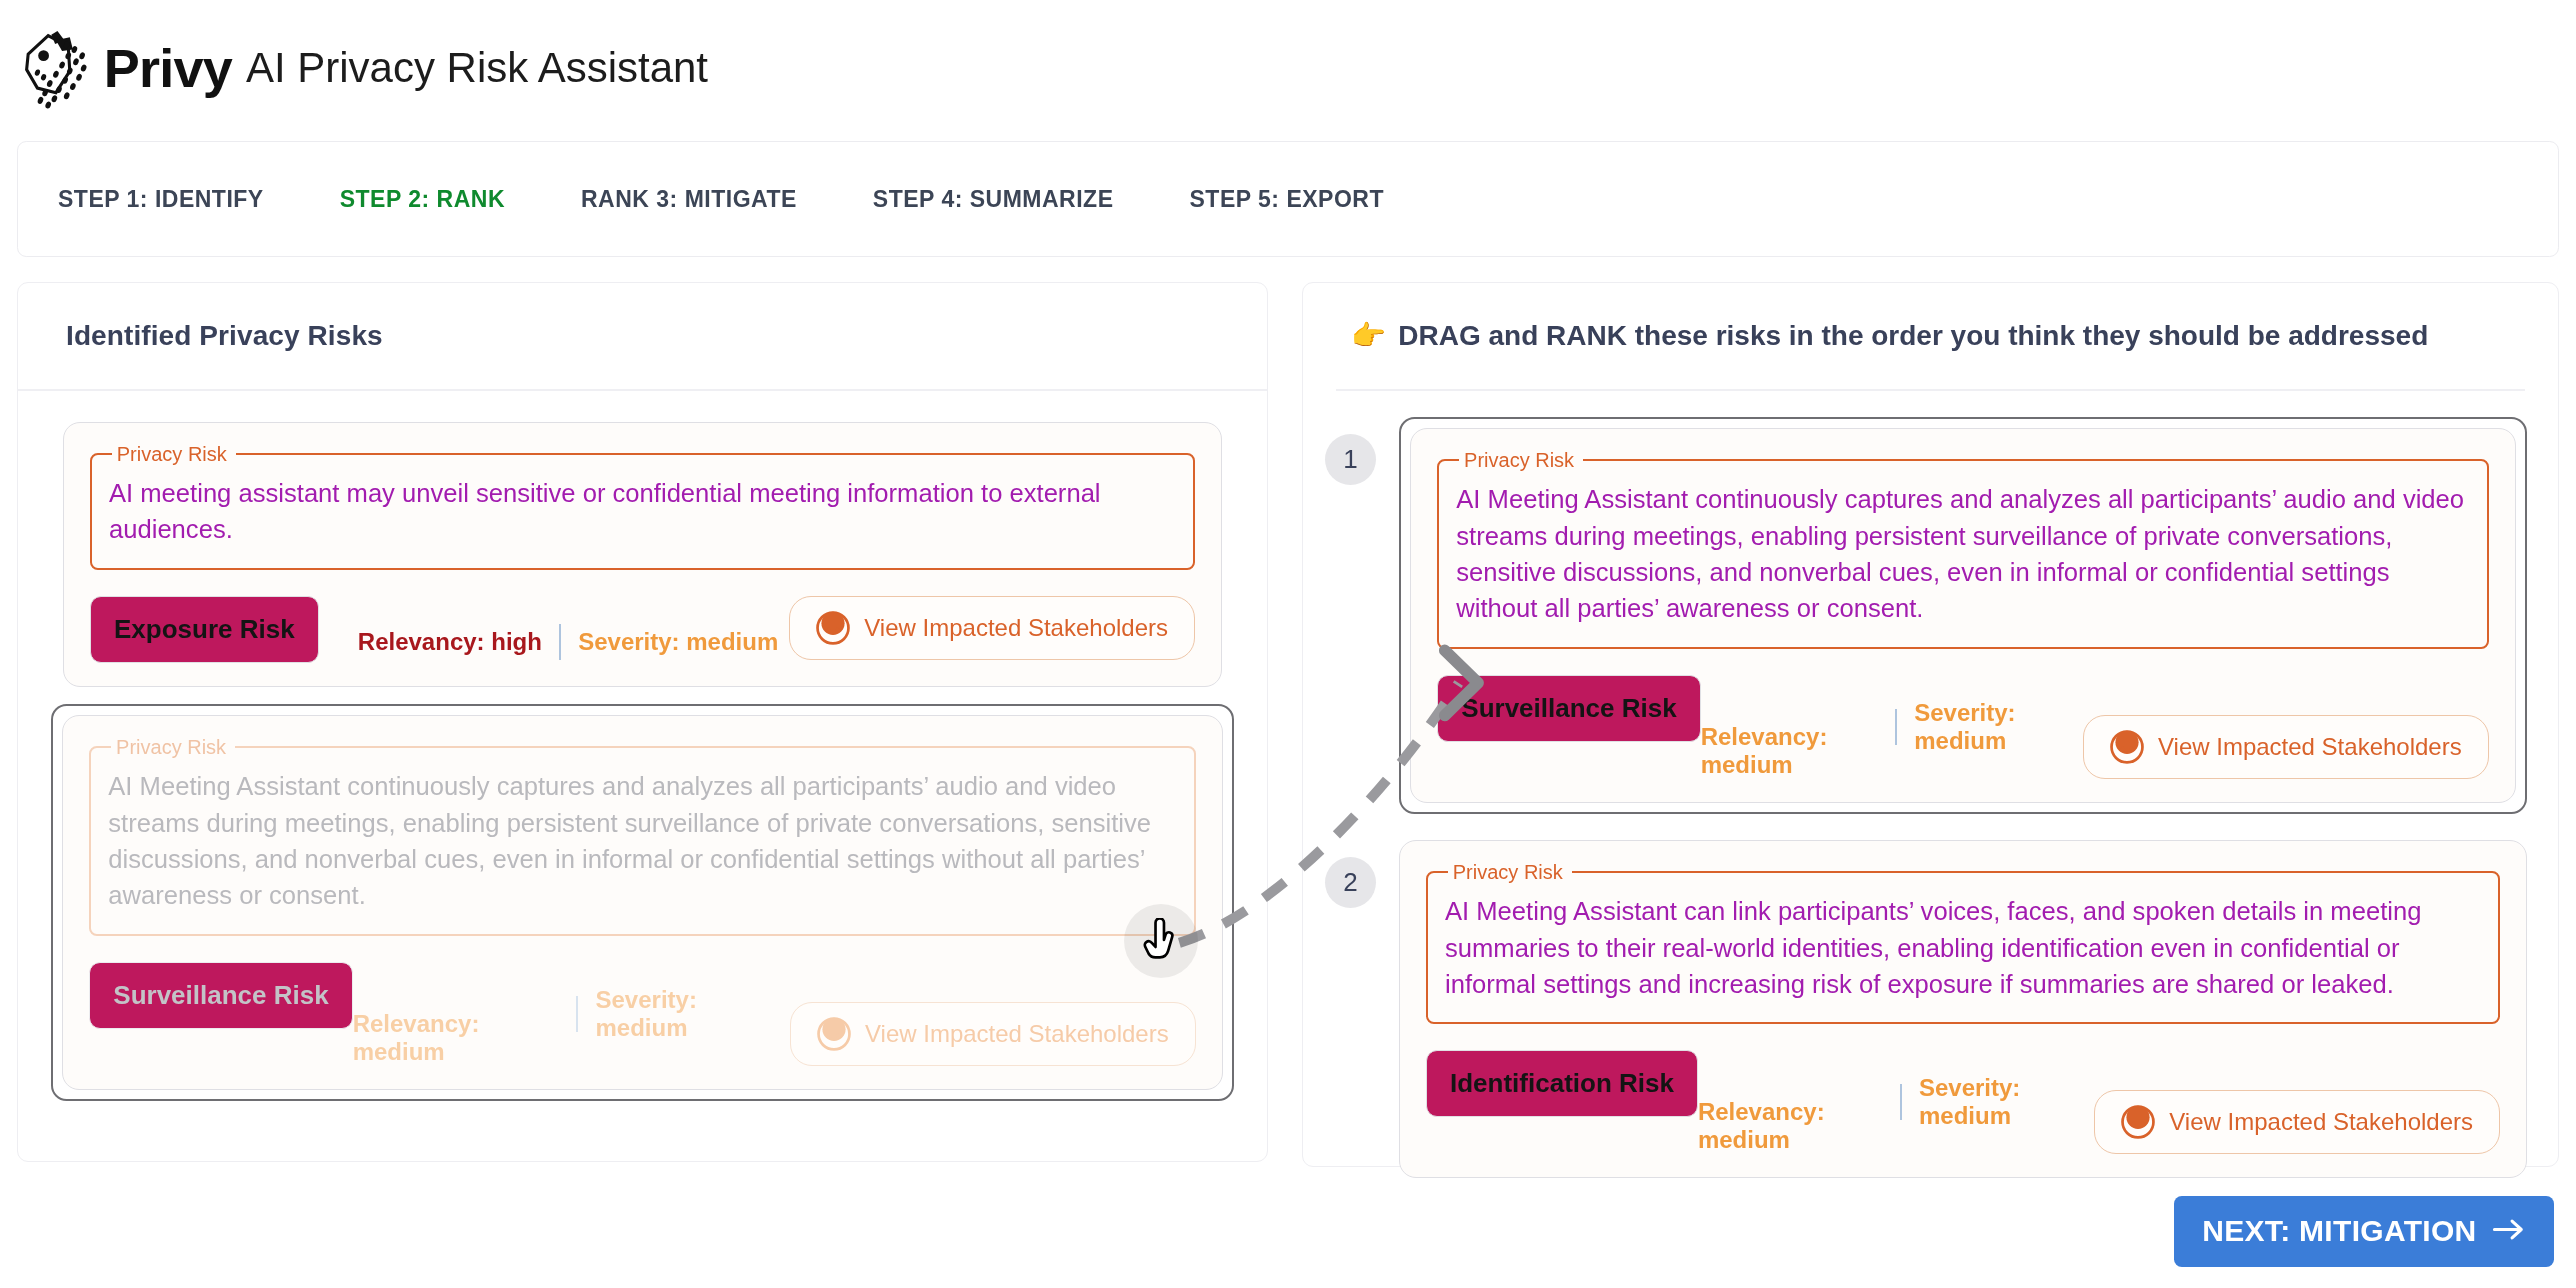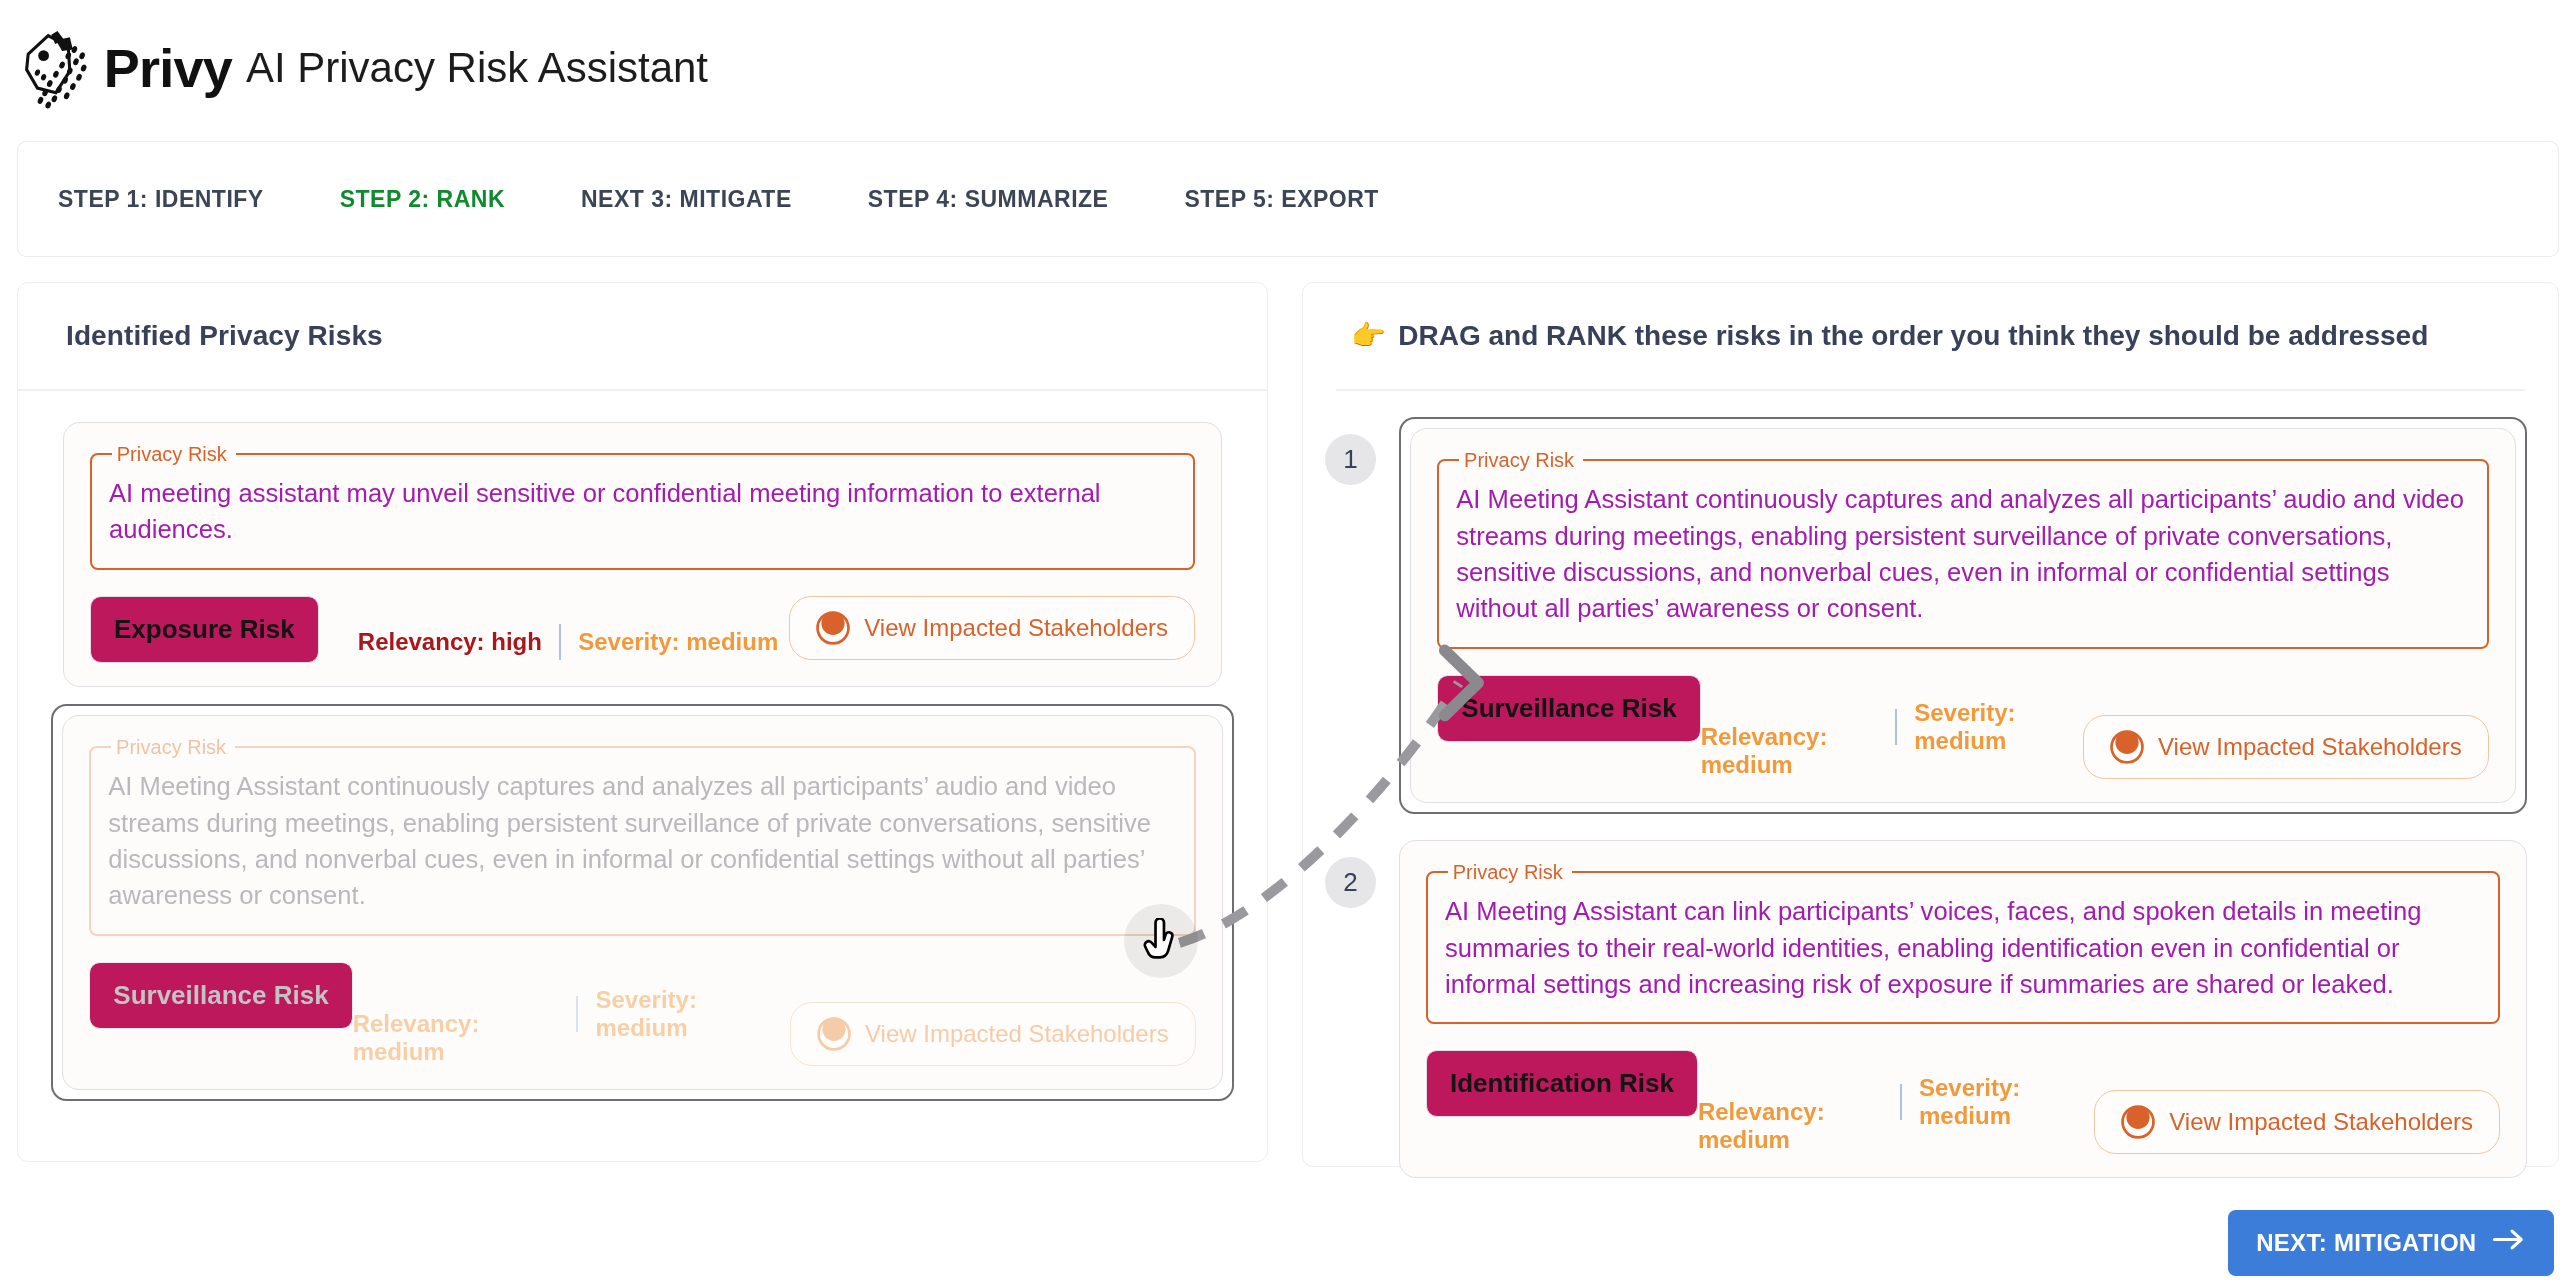--- a/index.html
+++ b/index.html
@@ -164,25 +164,25 @@
   
   .cursor {
     position: absolute; width: 74px; height: 74px;
     border-radius: 50%; background: rgba(0,0,0,0.07);
     display: flex; align-items: center; justify-content: center;
     pointer-events: none;
   }
 
   
   .next-btn {
-    position: absolute; right: 22px; bottom: 13px;
+    position: absolute; right: 22px; bottom: 22px;
     background: #3b7dd8; color: #ffffff;
     border: none; border-radius: 7.8px;
     padding: 18.6px 28px;
-    font-size: 24px; font-weight: 700; letter-spacing: 0.3px;
+    font-size: 30px; font-weight: 700; letter-spacing: 0.3px;
     display: inline-flex; align-items: center; gap: 15.5px;
     cursor: pointer;
     font-family: "Liberation Sans", sans-serif;
   }
 
   .overlay-svg {
     position: absolute; left: 0; top: 0;
     width: 2576px; height: 1289px; pointer-events: none;
   }
 </style>
@@ -225,21 +225,21 @@
         </g>
       </svg>
     </span>
     <span class="brand">Privy</span>
     <span class="brand-sub">AI Privacy Risk Assistant</span>
   </div>
 
   <div class="stepper">
     <div class="step">STEP 1: IDENTIFY</div>
     <div class="step active">STEP 2: RANK</div>
-    <div class="step">NEXT 3: MITIGATE</div>
+    <div class="step">RANK 3: MITIGATE</div>
     <div class="step">STEP 4: SUMMARIZE</div>
     <div class="step">STEP 5: EXPORT</div>
   </div>
 
   <div class="panels">
 
     <div class="panel panel-left">
       <div class="panel-head">
         <div class="panel-title">Identified Privacy Risks</div>
       </div>

